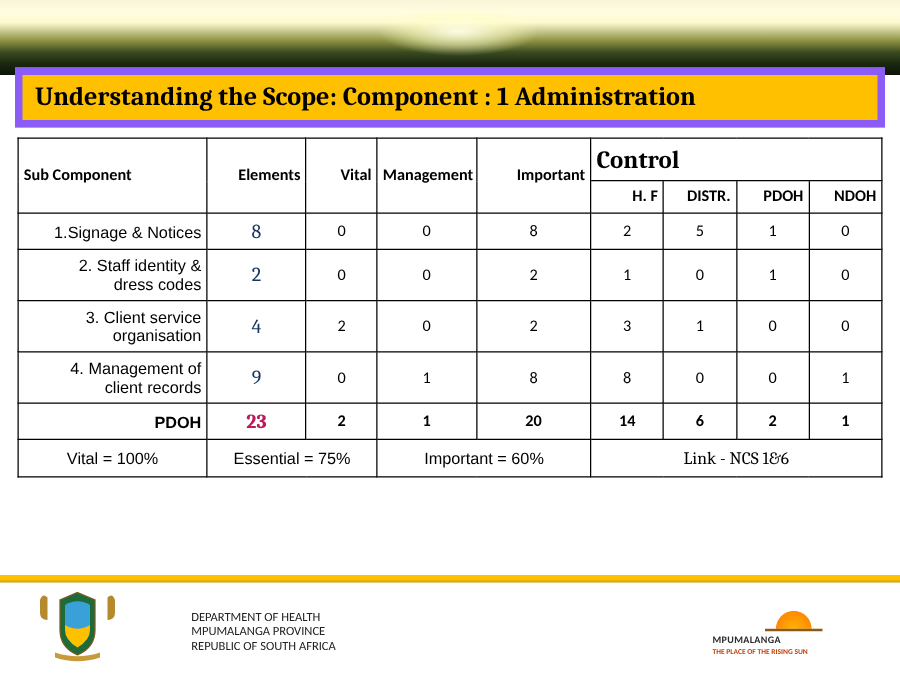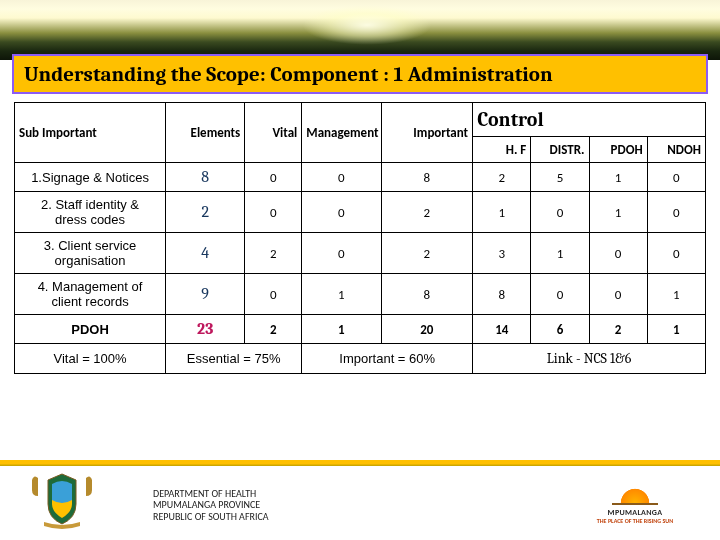--- a/index.html
+++ b/index.html
@@ -17,21 +17,21 @@
       #8a8f3f 55%, #3a4a20 70%, #1a2710 85%, #0d1508 100%);
     position: relative;
   }
   .hero-sun {
     position: absolute; left: 42%; top: 5px;
     width: 130px; height: 40px;
     background: radial-gradient(ellipse at center, rgba(255,255,230,0.95) 0%, rgba(255,255,200,0.5) 40%, transparent 70%);
   }
   .title-bar {
     background: #ffc000;
-    border: 2px solid #8b5cf6;
+    border: 6px solid #8b5cf6;
     margin: -6px 12px 0 12px;
     position: relative; z-index: 2;
     padding: 6px 10px;
     font-size: 21px;
     font-weight: bold;
     font-family: "Cambria", Georgia, serif;
     color: #000;
   }
   .table-wrap {
     margin: 8px 14px 0 14px;
@@ -50,21 +50,21 @@
     background: #fff;
   }
   th { font-weight: bold; text-align: left; font-family: Calibri, Arial, sans-serif; }
   th.center { text-align: right; }
   .col-sub   { width: 122px; }
   .col-elem  { width: 64px; }
   .col-vital { width: 46px; }
   .col-ess   { width: 64px; }
   .col-imp   { width: 74px; }
   .col-ctrl  { width: 47px; }
-  .sub-name { text-align: center; font-family: Arial, sans-serif; font-size: 13px; }
+  .sub-name { text-align: right; font-family: Arial, sans-serif; font-size: 13px; }
   .elem-val { color: #17365d; font-family: "Cambria", Georgia, serif; font-size: 16px; }
   .totals td, .totals .sub-name { font-weight: bold; }
   .totals .elem-val { color: #be185d; }
   .control-head {
     font-family: "Cambria", Georgia, serif;
     font-size: 20px;
     text-align: left;
   }
   .footer-row td {
     text-align: center;
@@ -85,21 +85,21 @@
     color: #222;
     margin-left: 45px;
   }
   .crest {
     position: absolute; left: 28px; bottom: 10px;
     width: 68px; height: 60px;
   }
   .prov-logo {
     position: absolute; right: 20px; bottom: 8px;
     width: 130px; height: 55px;
-    text-align: center;
+    text-align: left;
   }
   .prov-sun {
     width: 46px; height: 28px; margin: 0 auto;
     background: radial-gradient(circle at 50% 100%, #ffb400 0%, #ff8a00 40%, transparent 42%);
     border-bottom: 2px solid #8a5a1a;
     position: relative;
   }
   .prov-text { font-size: 8px; font-weight: bold; color: #2a2a2a; letter-spacing: 0.3px; margin-top:2px;}
   .prov-sub  { font-size: 6px; color: #c1440e; font-weight: bold; }
   .stripe {
@@ -125,21 +125,21 @@
         <col class="col-vital">
     <col class="col-ess">
         <col class="col-imp">
     <col class="col-ctrl">
         <col class="col-ctrl">
         <col class="col-ctrl">
         <col class="col-ctrl">
   </colgroup>
   <thead>
     <tr>
-      <th rowspan="2">Sub Important</th>
+      <th rowspan="2">Sub Component</th>
       <th rowspan="2" class="center">Elements</th>
       <th rowspan="2" class="center">Vital</th>
       <th rowspan="2" class="center">Management</th>
       <th rowspan="2" class="center">Important</th>
       <th colspan="4" class="control-head">Control</th>
     </tr>
     <tr>
       <th class="center">H. F</th>
       <th class="center">DISTR.</th>
       <th class="center">PDOH</th>

